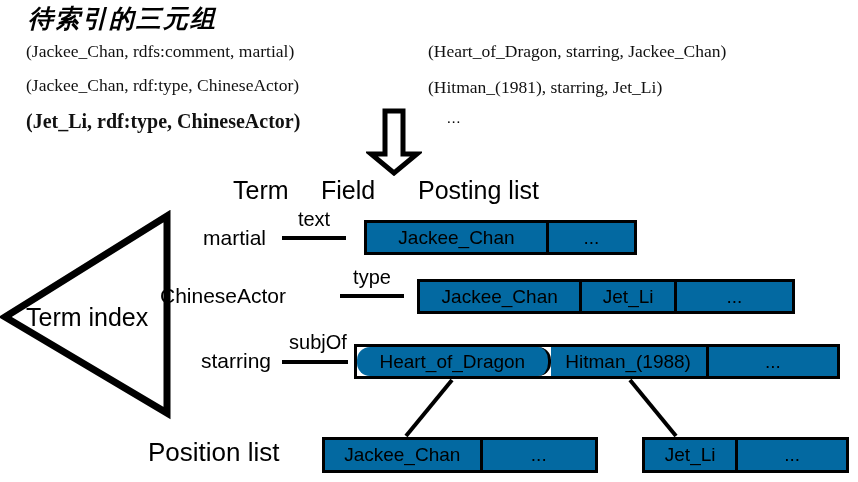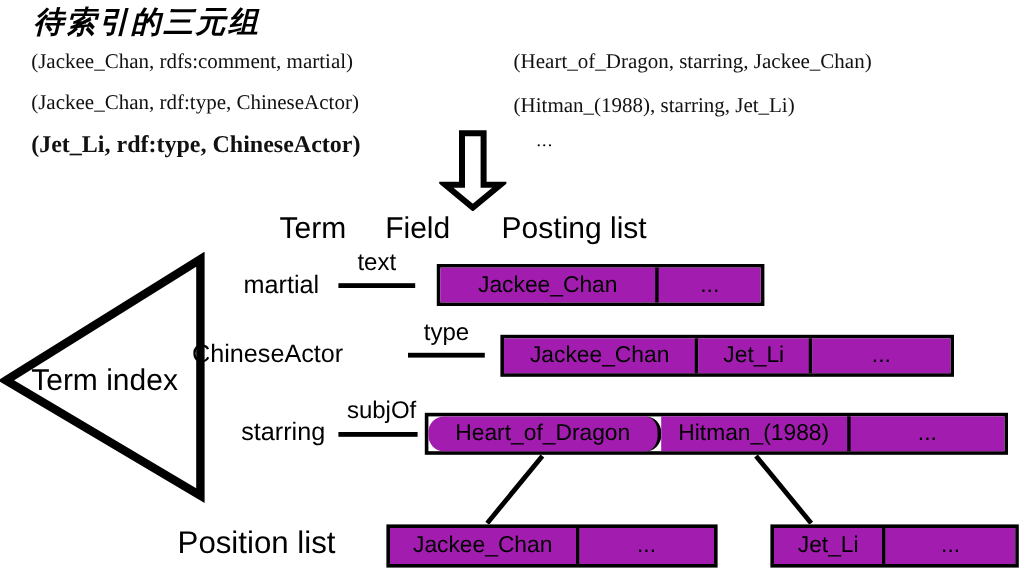--- a/index.html
+++ b/index.html
@@ -81,21 +81,21 @@
     background: #ffffff;
   }
   .cell {
     box-sizing: border-box;
     display: flex;
     align-items: center;
     justify-content: center;
     font-size: 19px;
     white-space: nowrap;
     border-right: 3px solid #000;
-    background: #a21caf;
+    background: #0369a1;
     text-align: right;
   }
   .cell:last-child { border-right: none; }
 
   
   .triangle-svg { left: 0px; top: 210px; }
   .triangle-label {
     left: 26px;
     top: 303px;
     font-size: 25px;
@@ -118,21 +118,21 @@
 
 <div id="canvas">
 
   <div class="abs cjk-title">待索引的三元组</div>
 
   <div class="abs triple big" style="left:26px; top:75px;">(Jackee_Chan, rdf:type, ChineseActor)</div>
   <div class="abs triple big" style="left:26px; top:41px;">(Jackee_Chan, rdfs:comment, martial)</div>
   <div class="abs triple small" style="left:26px; top:110px;">(Jet_Li, rdf:type, ChineseActor)</div>
 
   <div class="abs triple big" style="left:428px; top:41px;">(Heart_of_Dragon, starring, Jackee_Chan)</div>
-  <div class="abs triple big" style="left:428px; top:77px;">(Hitman_(1988), starring, Jet_Li)</div>
+  <div class="abs triple big" style="left:428px; top:77px;">(Hitman_(1981), starring, Jet_Li)</div>
   <div class="abs dots-serif" style="left:447px; top:110px;">...</div>
 
   <div class="abs block-arrow">
     <svg width="56" height="68" viewBox="0 0 56 68" xmlns="http://www.w3.org/2000/svg">
       <polygon points="19,3 37,3 37,46 51,46 28,65 5,46 19,46" fill="#ffffff" stroke="#000000" stroke-width="5" stroke-linejoin="miter"></polygon>
     </svg>
   </div>
 
   <div class="abs colhead" style="left:189px; top:176px;">Term</div>
   <div class="abs colhead" style="left:277px; top:176px;">Field</div>

